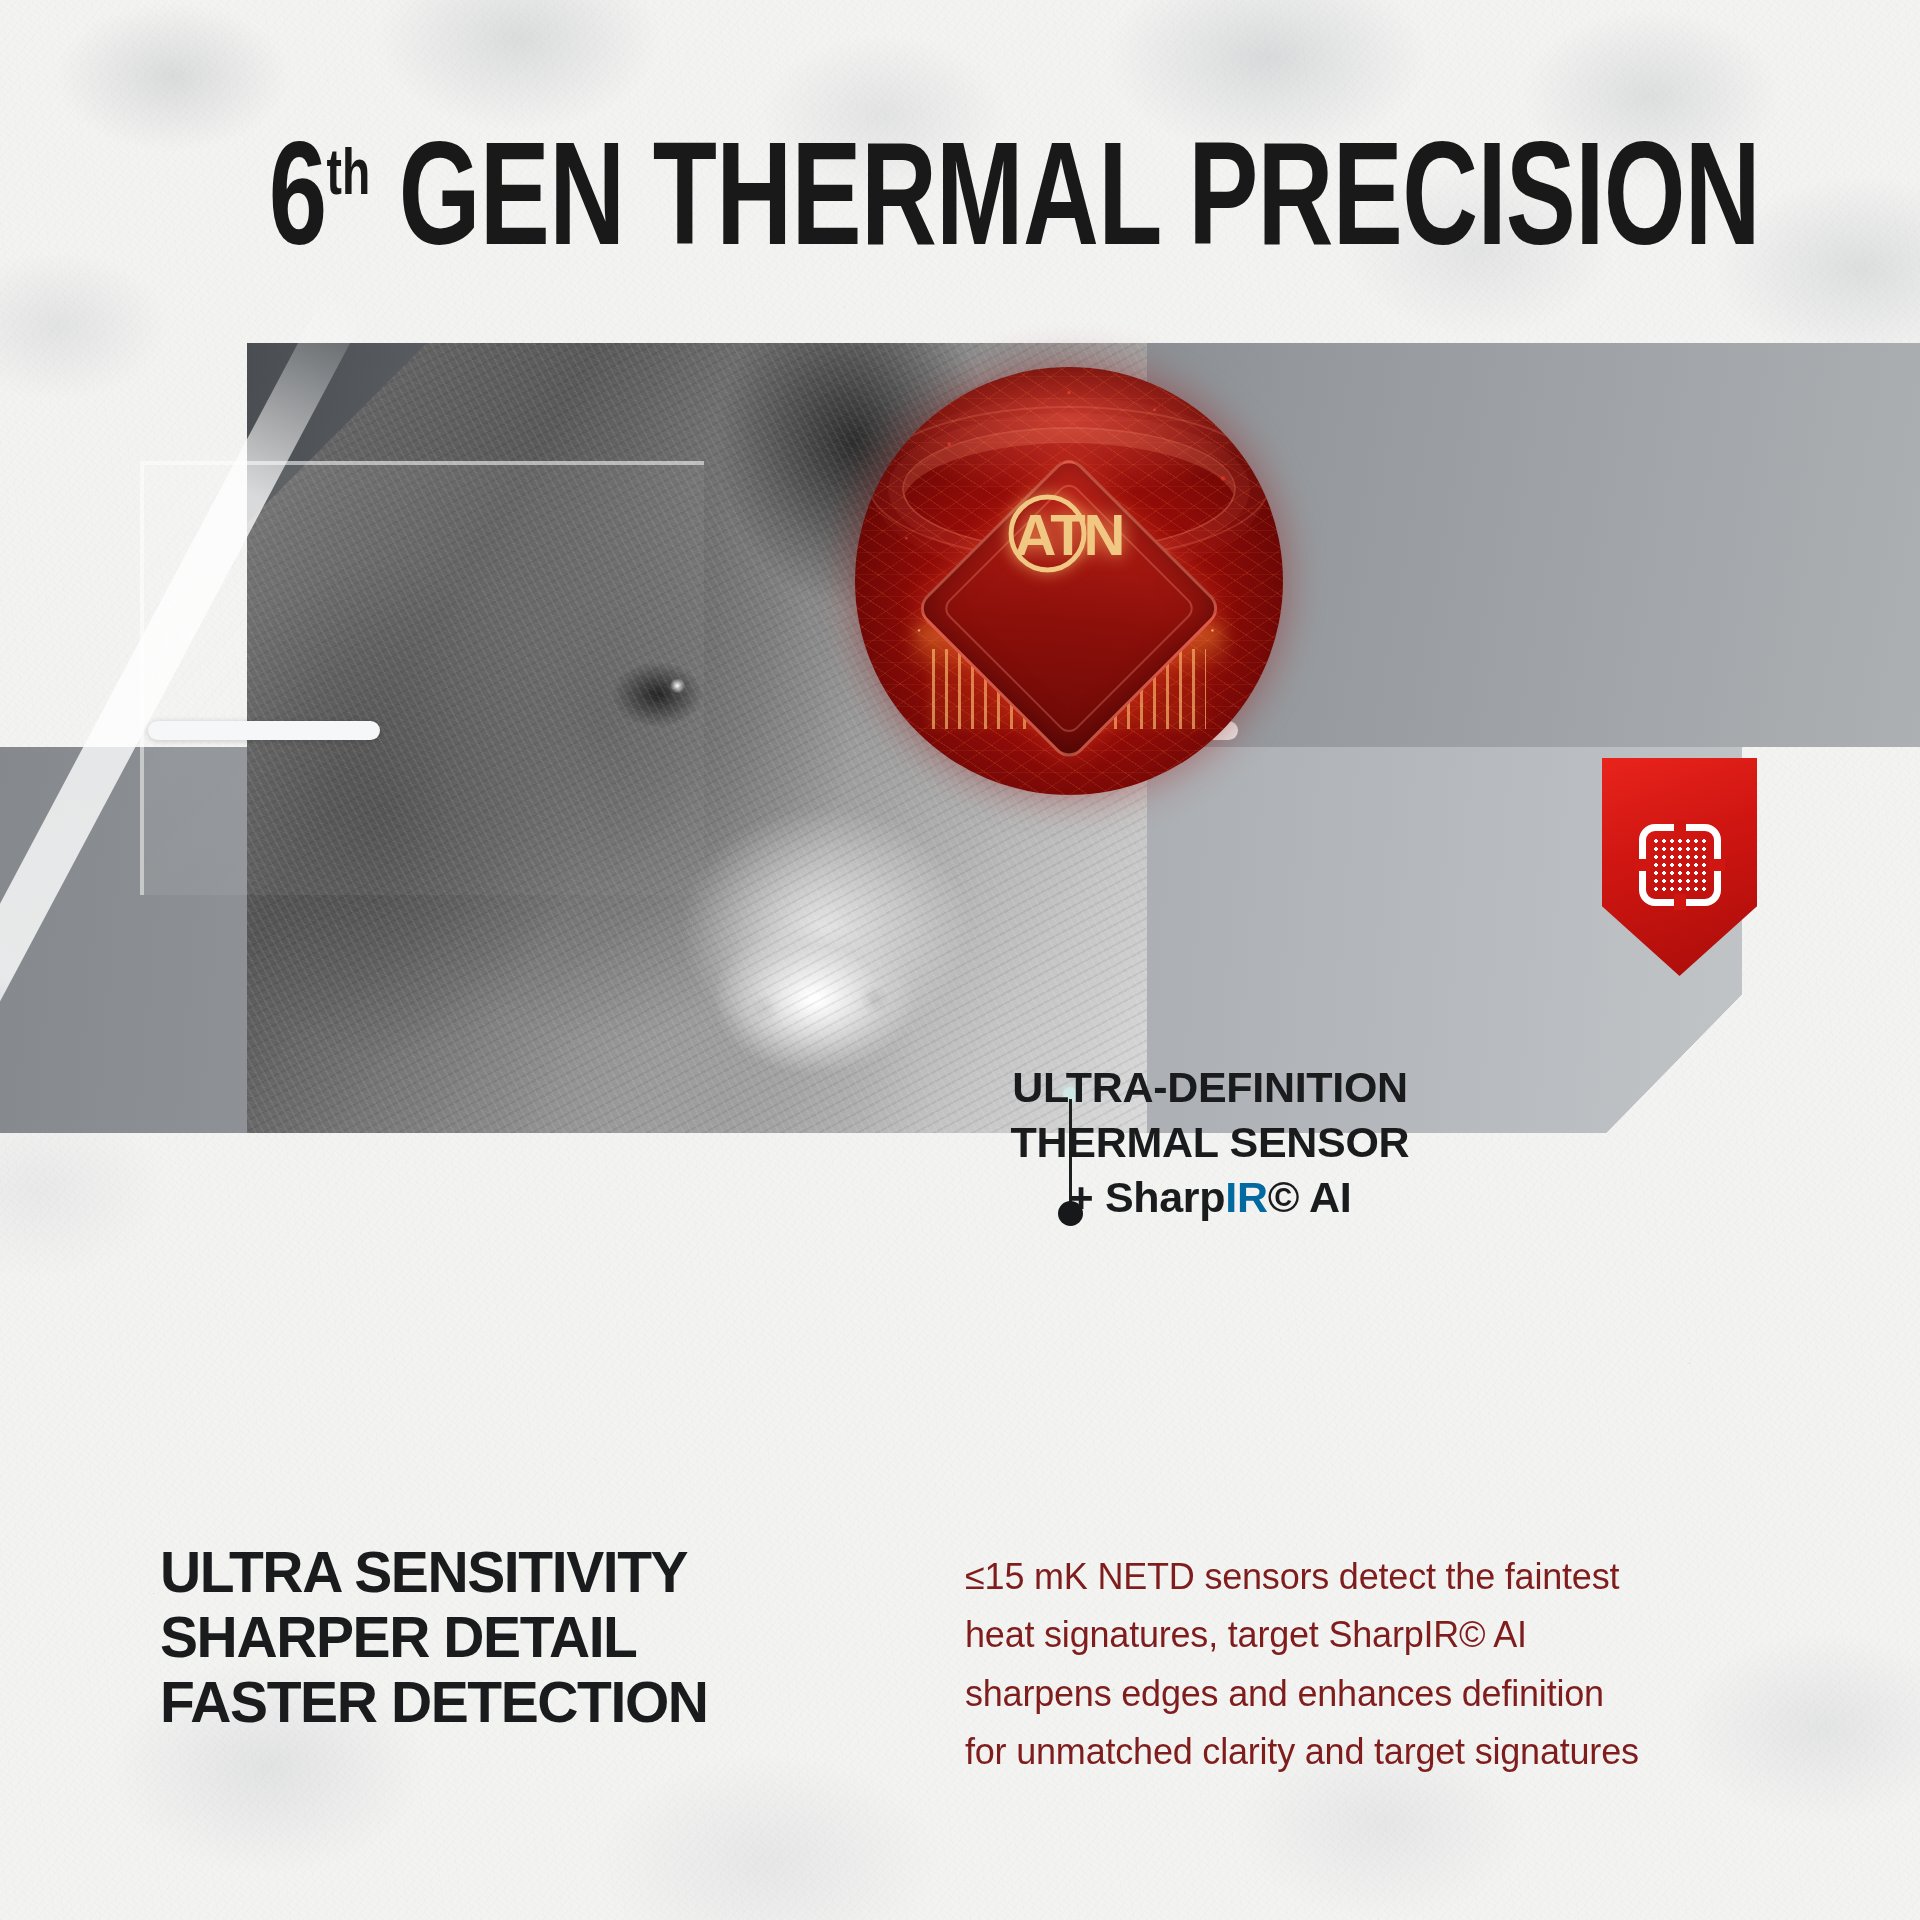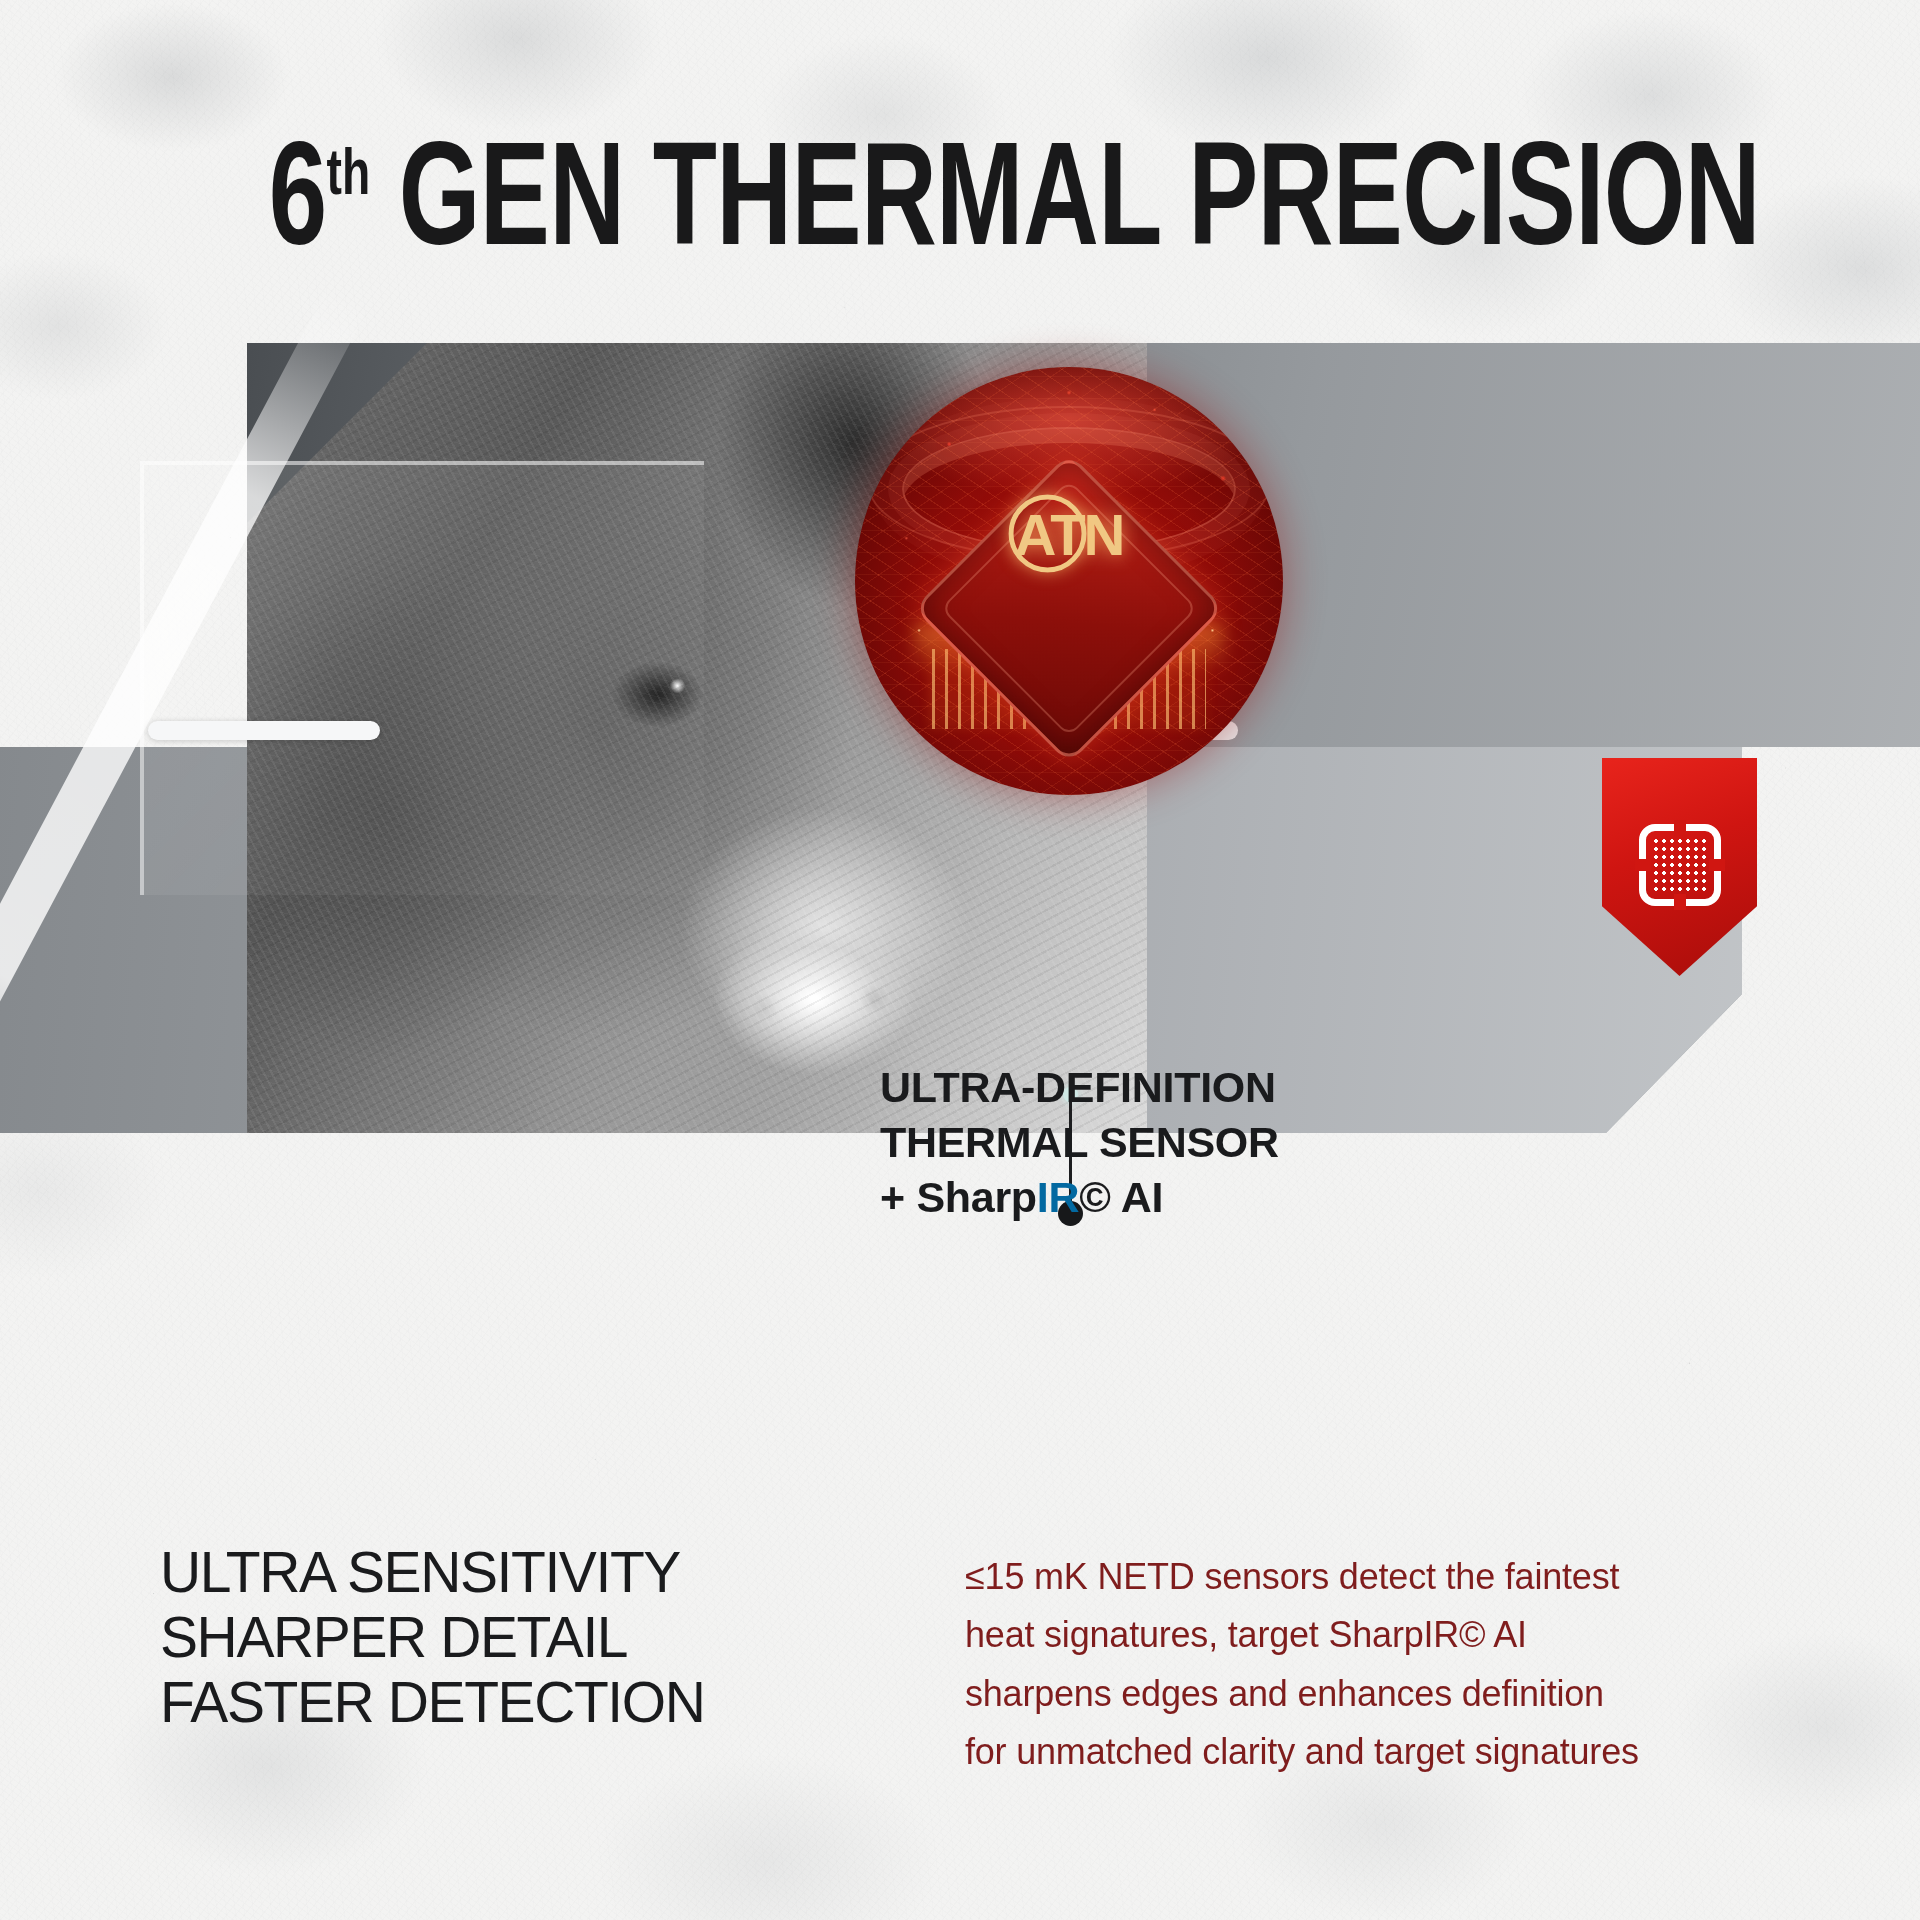--- a/index.html
+++ b/index.html
@@ -279,33 +279,33 @@
   .conn-top{
     position:absolute;left:1063px;top:744px;width:15px;height:15px;border-radius:50%;
     background:#cfe9e6;box-shadow:0 0 8px rgba(200,240,236,.8);
   }
   .conn-dot{
     position:absolute;left:1058px;top:858px;width:25px;height:25px;border-radius:50%;
     background:#17181a;
   }
   .callout{
     position:absolute;left:880px;top:1060px;width:660px;
-    text-align:left;
+    text-align:center;
     font-weight:900;
     font-size:43px;
     line-height:1.28;
     color:#1a1b1d;
     letter-spacing:-.3px;
   }
   .callout .ir{color:#0369a1;}
 
   
   .bottom-head{
     position:absolute;left:160px;top:1540px;width:680px;
-    font-weight:400;
+    font-weight:700;
     font-size:57px;
     line-height:1.14;
     color:#1a1b1d;
     letter-spacing:-1.4px;
   }
   .bottom-body{
     position:absolute;left:965px;top:1548px;width:850px;
     font-size:36px;
     line-height:1.62;
     color:#7f1d1d;

